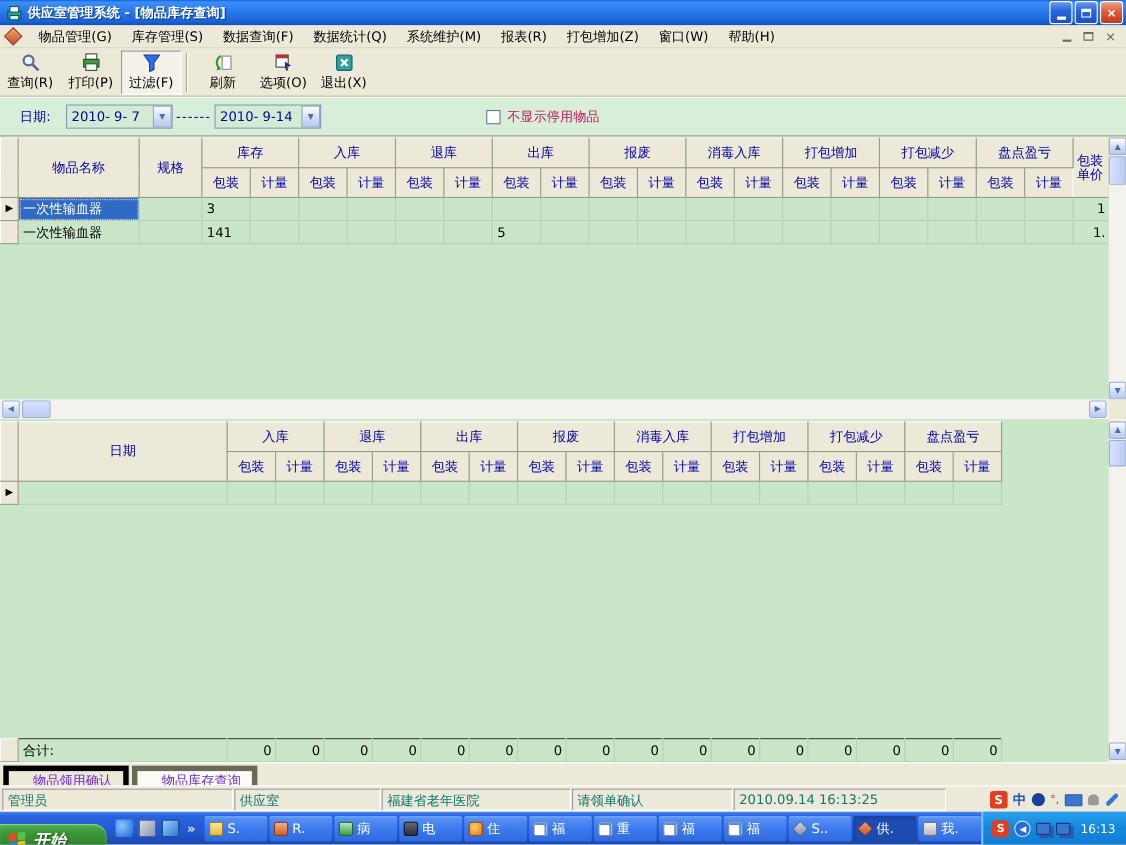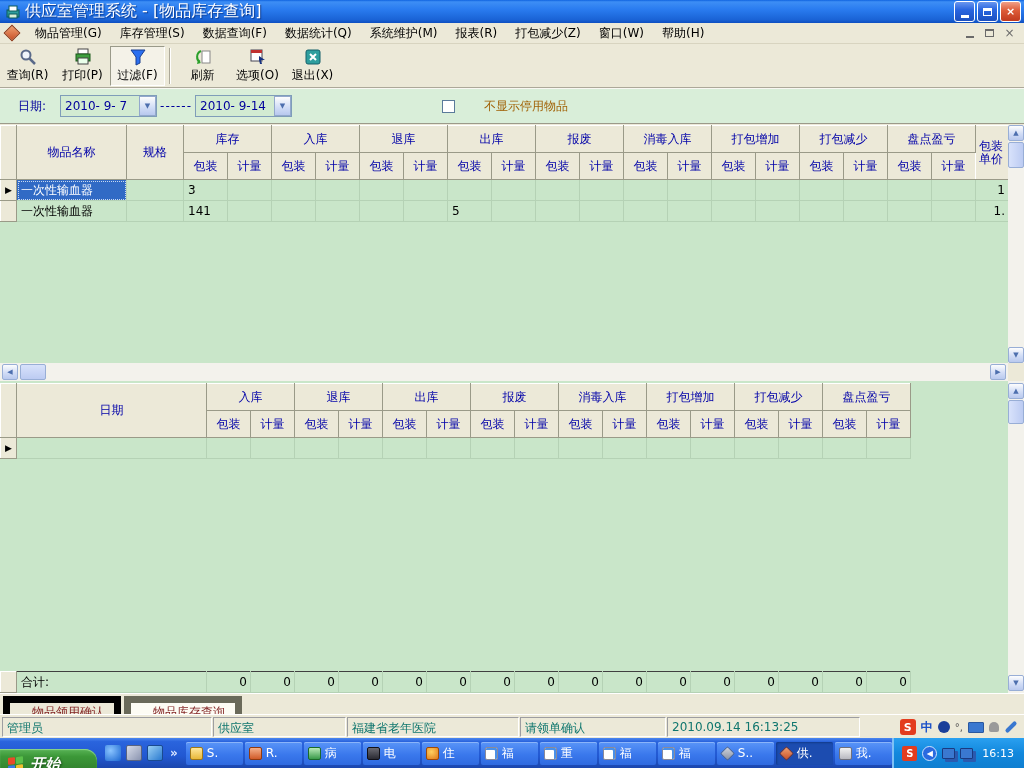--- a/index.html
+++ b/index.html
@@ -5,21 +5,21 @@
   * { margin:0; padding:0; box-sizing:border-box; }
   html,body { width:1024px; height:768px; overflow:hidden; }
   body { font-family:"DejaVu Sans", sans-serif; font-size:12px; }
   .screen { position:relative; width:1024px; height:768px; background:#ece9d8; overflow:hidden; }
 
   
   .titlebar { position:absolute; left:0; top:0; width:1024px; height:23px;
     background:linear-gradient(180deg,#0f63e0 0%,#3d8ef5 8%,#2a7cf0 40%,#1a63d6 85%,#0d4ec0 100%);
     display:flex; align-items:center; padding:0 3px; }
   .app-icon16 { width:16px; height:16px; margin:0 4px 0 2px; display:inline-block; }
-  .title-text { color:#fff; font-weight:normal; font-size:16px; text-shadow:1px 1px 1px #0a3a90; flex:1; }
+  .title-text { color:#fff; font-weight:bold; font-size:12px; text-shadow:1px 1px 1px #0a3a90; flex:1; }
   .win-btns { display:flex; gap:2px; }
   .wbtn { width:21px; height:21px; border:1px solid #fff; border-radius:3px; display:flex;
     align-items:center; justify-content:center; color:#fff; font-size:11px; font-weight:bold; }
   .wbtn.blue { background:linear-gradient(180deg,#6a97ef 0%,#2a66e0 40%,#1c50c0 100%); }
   .wbtn.red  { background:linear-gradient(180deg,#f0a088 0%,#dd5b38 45%,#c13a1f 100%); }
   .glyph-min { width:8px; height:3px; background:#fff; margin-top:10px; }
   .glyph-restore { width:9px; height:8px; border:1px solid #fff; border-top-width:3px; background:transparent; }
 
   
   .menubar { position:absolute; left:0; top:23px; width:1024px; height:21px; background:#ece9d8;
@@ -47,21 +47,21 @@
     border-top:1px solid #f8f8f2; border-bottom:1px solid #9c9a8a; display:flex; align-items:center; }
   .flabel { color:#00009c; margin-left:18px; margin-right:14px; }
   .combo { width:97px; height:22px; background:#d2ebd2; border:1px solid #7f9db9; display:flex;
     align-items:center; position:relative; }
   .combo .ctext { color:#00009c; padding-left:4px; flex:1; }
   .combo .cbtn { width:17px; height:20px; background:linear-gradient(180deg,#fdfdfd,#d0dcf6 60%,#b8c8ee);
     border:1px solid #93a8cc; display:flex; align-items:center; justify-content:center;
     color:#4d6fae; font-size:7px; }
   .dashes { color:#00009c; margin:0 3px; letter-spacing:1px; }
   .chk { width:13px; height:13px; background:#fff; border:1px solid #5a7a9a; margin-left:150px; margin-right:6px; }
-  .chklabel { color:#a16207;margin-left:23px; }
+  .chklabel { color:#be185d; }
 
   
   .gridzone1 { position:absolute; left:0; top:125px; width:1008px; height:238px; background:#c9e6c9; overflow:hidden; }
   .gridzone2 { position:absolute; left:0; top:381px; width:1008px; height:312px; background:#c9e6c9; overflow:hidden; }
   table.grid { border-collapse:collapse; table-layout:fixed; }
   td.h { background:#ece9d8; border-top:1px solid #fff; border-left:1px solid #fff;
     border-right:1px solid #9a9a88; border-bottom:1px solid #9a9a88;
     color:#0000a8; text-align:center; overflow:hidden; white-space:nowrap; }
   td.hwrap { white-space:normal; line-height:13px; text-align:left; padding-left:3px; }
   td.ind { background:#ece9d8; border-top:1px solid #fff; border-left:1px solid #fff;
@@ -82,21 +82,21 @@
   .sbbtn { position:absolute; background:linear-gradient(180deg,#fdfdfd,#d2ddf6 55%,#b9c9ee);
     border:1px solid #98aed6; border-radius:2px; color:#4d6fae; display:flex; align-items:center;
     justify-content:center; font-size:7px; }
   .sbthumb { position:absolute; background:linear-gradient(90deg,#d8e2fb,#bccbf2); border:1px solid #98aed6; border-radius:2px; }
   .sbthumb.h { background:linear-gradient(180deg,#d8e2fb,#bccbf2); }
   .corner { position:absolute; left:1008px; top:363px; width:16px; height:18px; background:#ece9d8; }
 
   
   .tabbar { position:absolute; left:0; top:693px; width:1024px; height:21px; background:#ece9d8;
     border-top:1px solid #fff; display:flex; align-items:flex-start; padding-left:3px; gap:3px; }
-  .tab { margin-top:2px; padding:1px 10px 2px 22px; border:7px solid #000000; background:#ece9d8; color:#7f1d1d; }
+  .tab { margin-top:2px; padding:1px 10px 2px 22px; border:5px solid #000000; background:#ece9d8; color:#6d28d9; }
   .tab.active { background:#fdfcf4; border-color:#6a6a5a; }
 
   
   .statusbar { position:absolute; left:0; top:714px; width:1024px; height:24px; background:#ece9d8; border-top:1px solid #fff; }
   .spanel { position:absolute; top:2px; height:20px; border:1px solid #9d9da1;
     border-bottom-color:#fff; border-right-color:#fff; padding:2px 0 0 4px; color:#0f766e; overflow:hidden; }
   .langbar { position:absolute; right:2px; top:2px; height:20px; display:flex; align-items:center; gap:5px; padding:0 4px; }
   .sogou { width:16px; height:16px; background:#e33c1e; border-radius:3px; color:#fff; font-weight:bold;
     font-size:11px; display:flex; align-items:center; justify-content:center; }
   .zhongwen { color:#1a50c8; font-weight:bold; }
@@ -161,21 +161,21 @@
   </div>
 
   <div class="menubar">
     <span class="menu-diamond"></span>
     <span class="mitem">物品管理(G)</span>
     <span class="mitem">库存管理(S)</span>
     <span class="mitem">数据查询(F)</span>
     <span class="mitem">数据统计(Q)</span>
     <span class="mitem">系统维护(M)</span>
     <span class="mitem">报表(R)</span>
-    <span class="mitem">打包减少(Z)</span>
+    <span class="mitem">打包增加(Z)</span>
     <span class="mitem">窗口(W)</span>
     <span class="mitem">帮助(H)</span>
     <span class="mdi-btns">
       <span class="mdibtn">
           <span class="mdi-min"></span>
         </span>
       <span class="mdibtn">
           <span class="mdi-rest"></span>
         </span>
       <span class="mdibtn">×</span>

